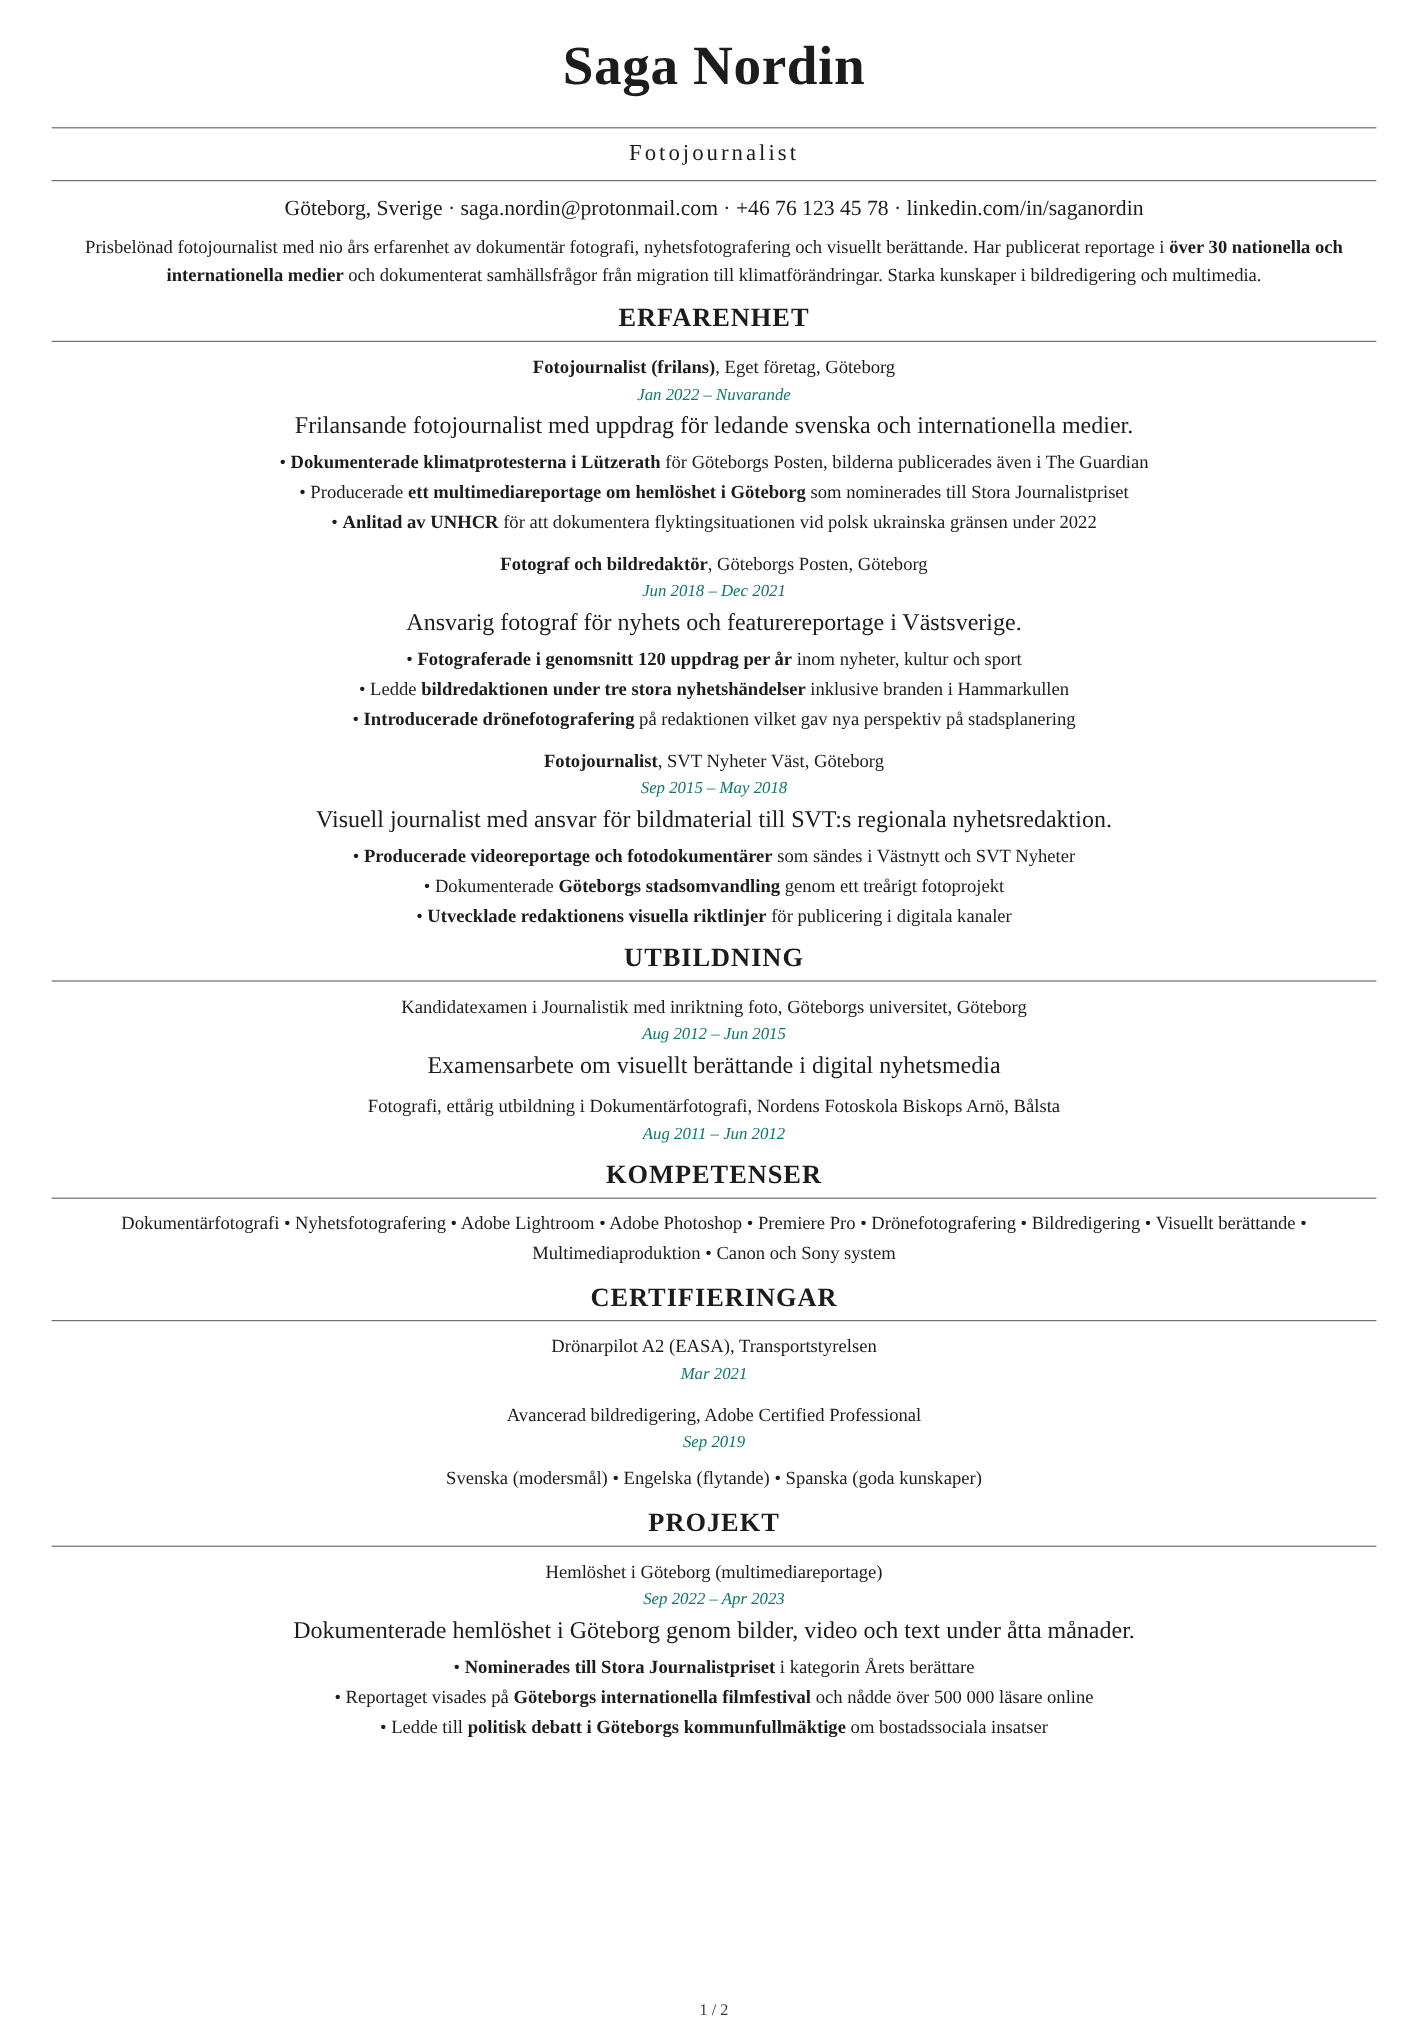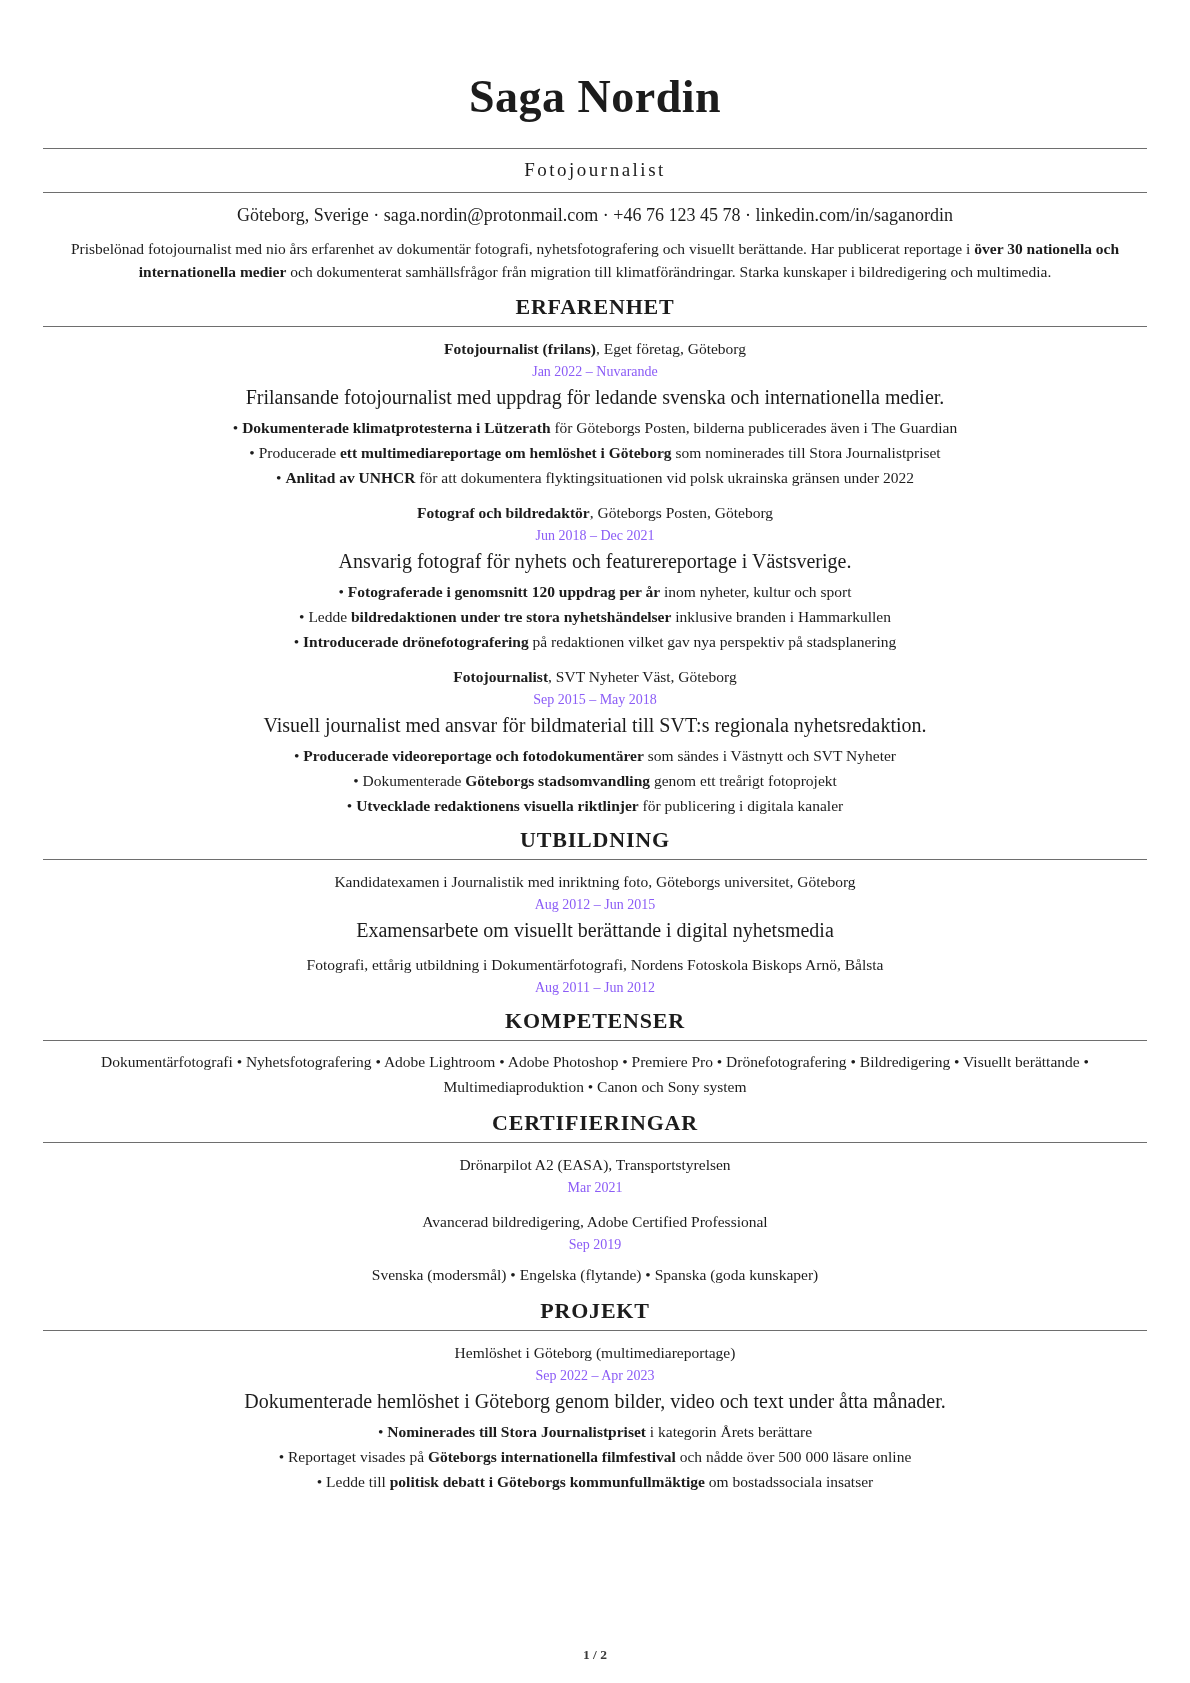--- a/index.html
+++ b/index.html
@@ -2,45 +2,45 @@
 <html><head>
 <meta charset="utf-8">
 <style>
   * { margin:0; padding:0; box-sizing:border-box; }
   html,body { background:#ffffff; }
   body {
     width:1190px; height:1683px; position:relative;
     font-family:"Liberation Serif","DejaVu Serif",serif;
     color:#1c1c1c; text-align:center;
   }
-  .page { padding:43px 43px 0 43px;margin-top:27px; }
+  .page { padding:28px 43px 0 43px; }
 
   .name { font-size:46px; line-height:54px; font-weight:700; letter-spacing:0.5px; margin-bottom:24px; }
   .rule { border-top:1px solid #6e6e6e; height:0; }
   .role { font-size:19px; line-height:22px; letter-spacing:2.5px; padding:10px 0 11px 0; }
   .contact { margin-top:13px; font-size:18px; line-height:18px; }
   .summary { margin-top:13px; margin-bottom:12px; font-size:15.5px; line-height:23px; }
 
   .section-title {
     margin-top:13px; font-size:22px; line-height:21px; font-weight:700;
     letter-spacing:0.8px; padding-bottom:9px; border-bottom:1px solid #6e6e6e;
   }
   .entry { margin-top:12px; }
   .entry + .entry { margin-top:15px; }
   .entry-title { font-size:15.5px; line-height:20px; }
-  .entry-date { margin-top:4px; font-size:14px; line-height:18px; color:#8b5cf6; }
+  .entry-date { margin-top:4px; font-size:14px; line-height:18px; font-style:italic; color:#0f766e; }
   .entry-desc { margin-top:6px; font-size:20px; line-height:20px; }
   .bullets { list-style:none; margin-top:11px; margin-bottom:10px; }
   .bullets li { font-size:15.5px; line-height:20px; margin-top:5px; }
   .bullets li::before { content:"• "; }
   .inline-list { margin-top:8px; margin-bottom:8px; font-size:15.5px; line-height:25px; }
 
   b { font-weight:700; }
 
-  .footer { position:absolute; left:0; right:0; bottom:20px; font-size:13.5px; color:#3a3a3a;font-weight:bold; }
+  .footer { position:absolute; left:0; right:0; bottom:0; font-size:13.5px; color:#3a3a3a; }
 </style>
 </head>
 <body>
 
 <div class="page">
 
   <h1 class="name">Saga Nordin</h1>
   <div class="rule"></div>
   <div class="role">Fotojournalist</div>
   <div class="rule"></div>

